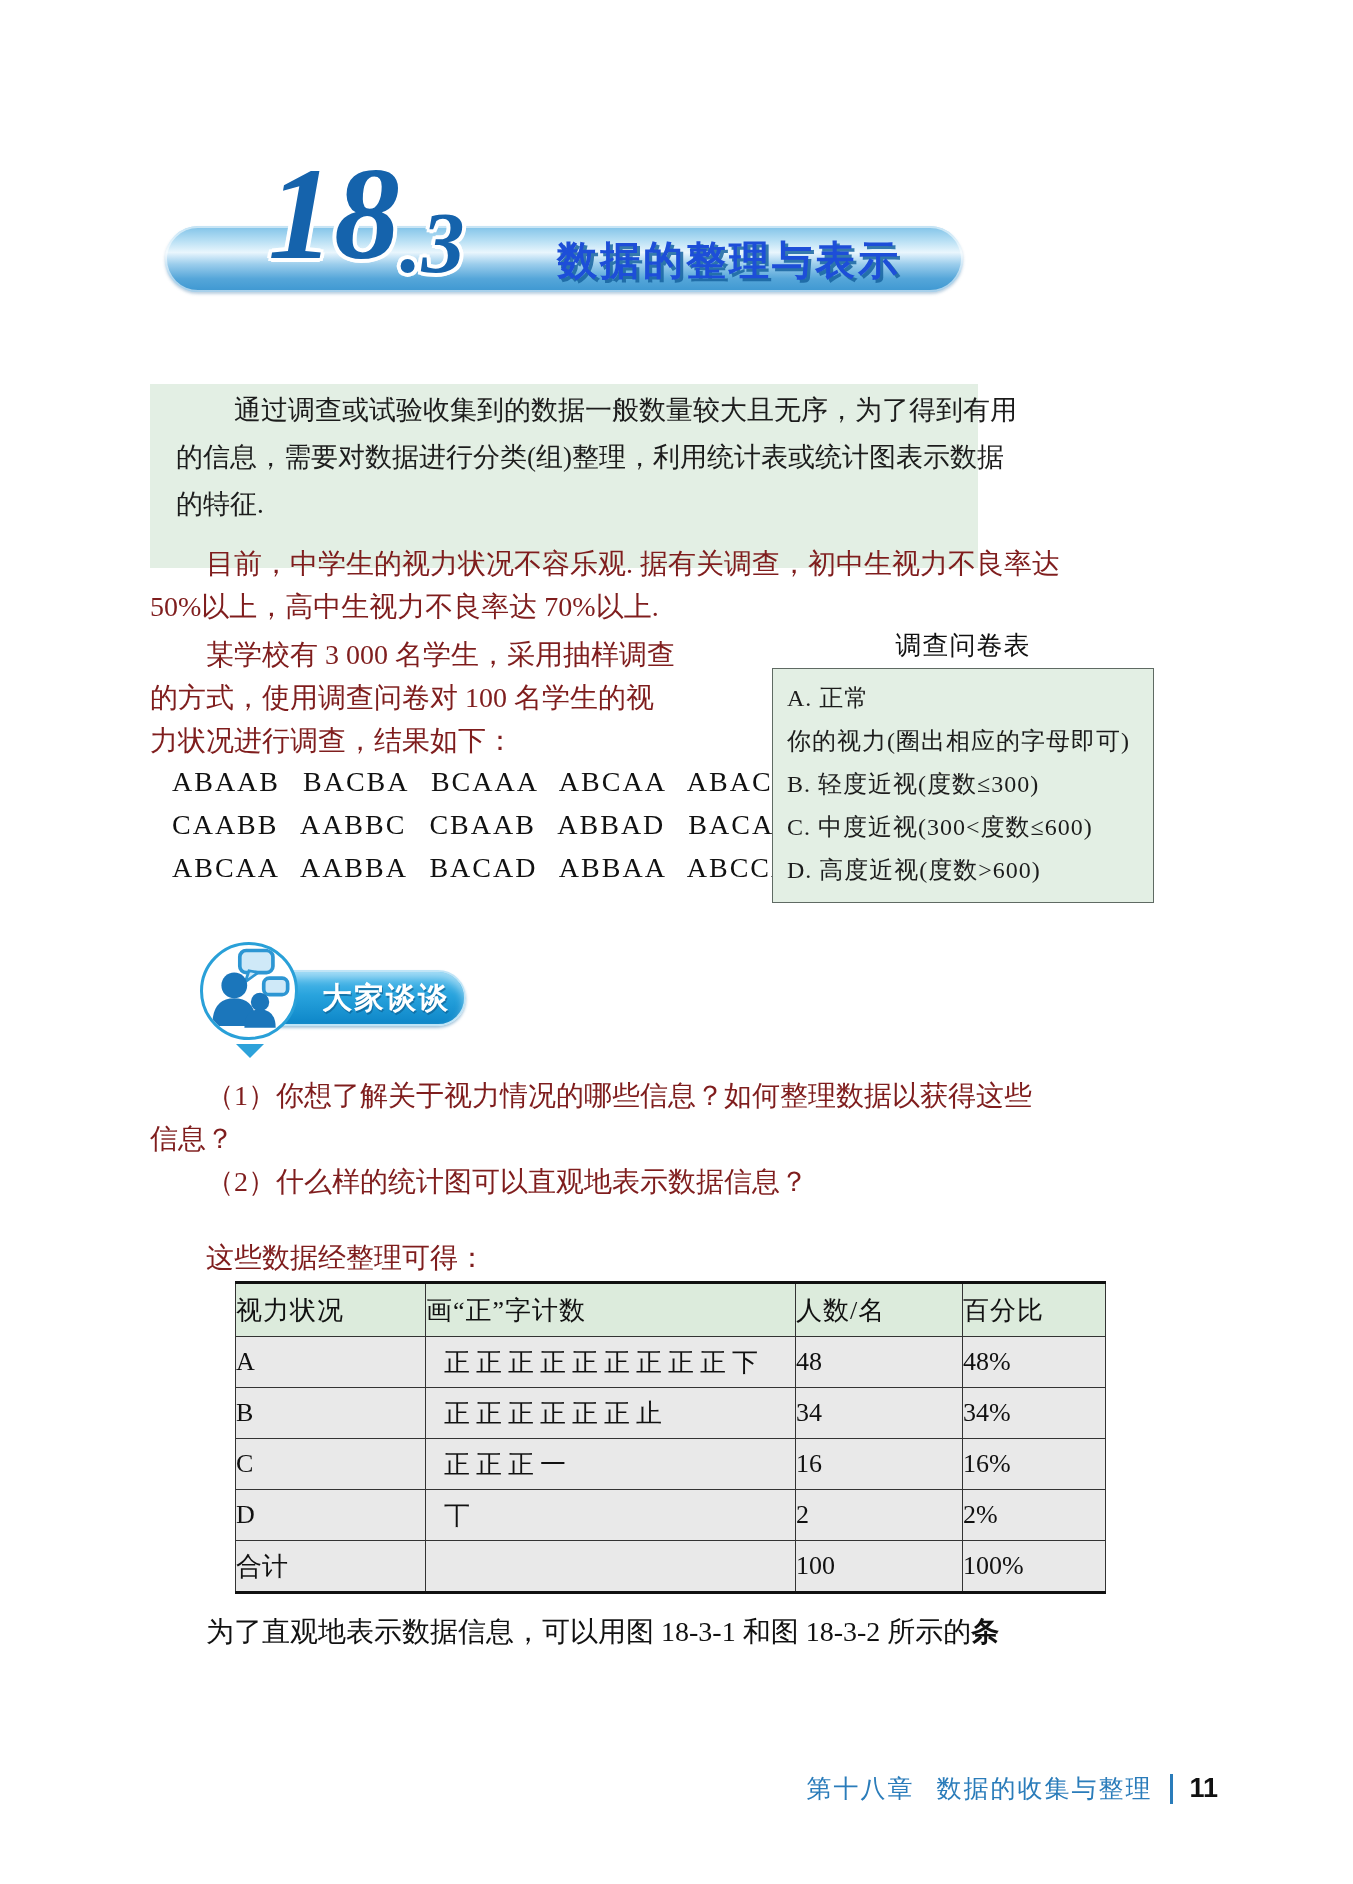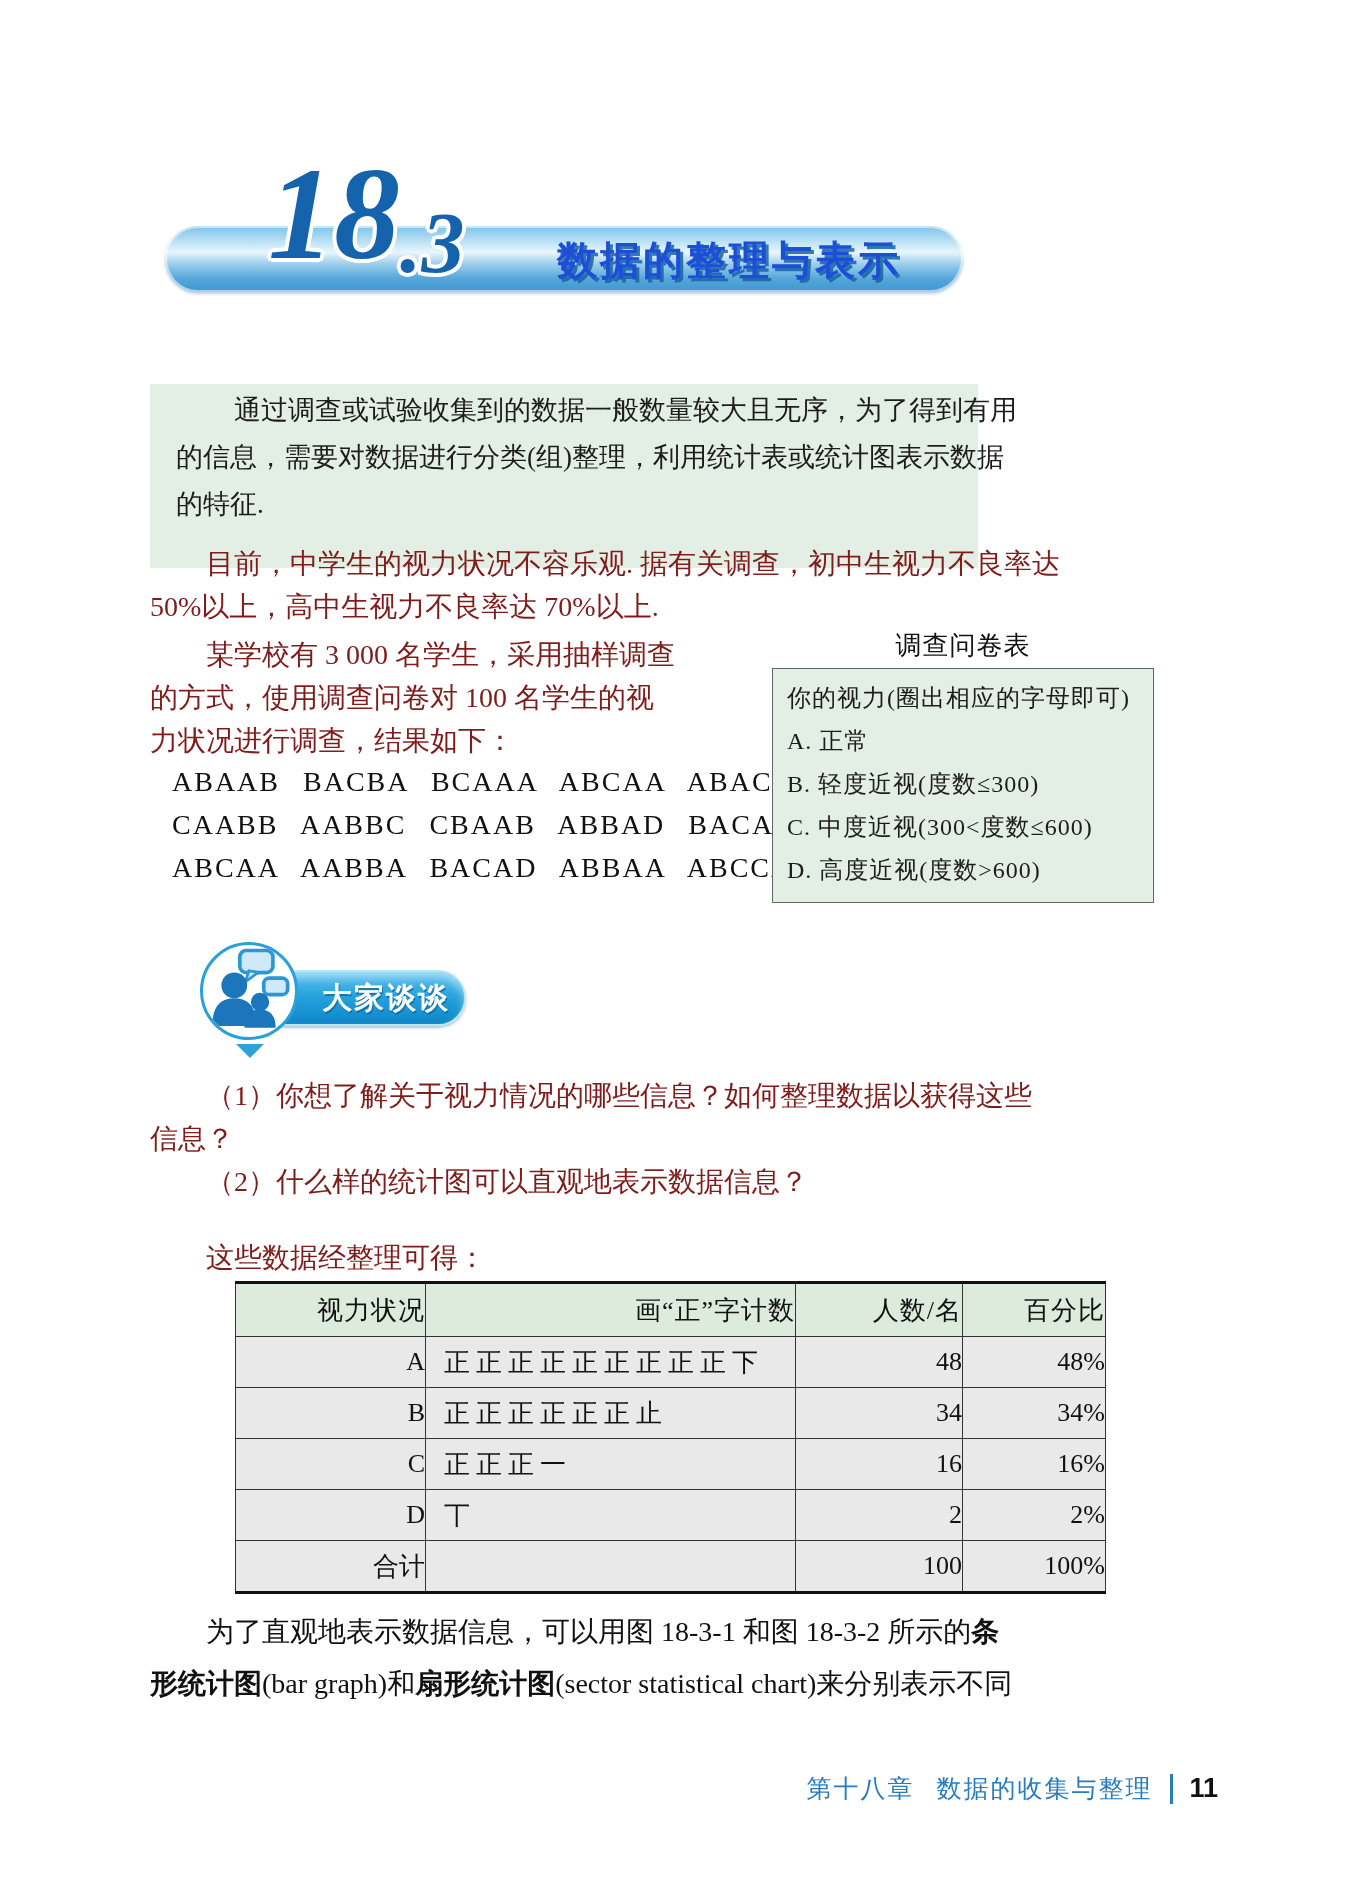--- a/index.html
+++ b/index.html
@@ -45,21 +45,21 @@
   .badge-circle{position:absolute;left:200px;top:942px;width:98px;height:98px;border-radius:50%;
                 background:#ffffff;border:3px solid #29a0d8;box-sizing:border-box;overflow:hidden;}
   .badge-tri{position:absolute;left:236px;top:1044px;width:0;height:0;
              border-left:14px solid transparent;border-right:14px solid transparent;border-top:14px solid #2da2da;}
 
   
   .data-table{position:absolute;left:235px;top:1281px;width:870px;border-collapse:collapse;table-layout:fixed;
               font-size:26px;color:#111;}
   .data-table col.c1{width:190px;} .data-table col.c2{width:370px;}
   .data-table col.c3{width:167px;} .data-table col.c4{width:143px;}
-  .data-table th,.data-table td{border:1px solid #333;height:50px;padding:0;font-weight:normal;text-align:right;}
+  .data-table th,.data-table td{border:1px solid #333;height:50px;padding:0;font-weight:normal;text-align:left;}
   .data-table thead th{background:#dcebdc;height:52px;letter-spacing:1px;}
   .data-table tbody td{background:#e9e9e9;}
   .data-table td.tally{text-align:left;padding-left:18px;letter-spacing:6px;}
   .data-table tr:first-child th{border-top:3px solid #111;}
   .data-table tr:last-child td{border-bottom:3px solid #111;margin-left:36px;}
 
   
   .closing{position:absolute;left:150px;top:1606px;width:840px;font-size:28px;line-height:52px;color:#111;}
   .closing .ln{white-space:nowrap;}
   .closing .ln.first{text-indent:56px;}
@@ -94,22 +94,22 @@
   <div class="tline" style="left:206px;top:637px;">某学校有 3 000 名学生，采用抽样调查</div>
   <div class="tline" style="left:150px;top:680px;">的方式，使用调查问卷对 100 名学生的视</div>
   <div class="tline" style="left:150px;top:723px;">力状况进行调查，结果如下：</div>
 
   <div class="letters" style="top:766px;">ABAAB BACBA BCAAA ABCAA ABACB</div>
   <div class="letters" style="top:809px;">CAABB AABBC CBAAB ABBAD BACAB</div>
   <div class="letters" style="top:852px;">ABCAA AABBA BACAD ABBAA ABCCA</div>
 
   <div class="q-caption">调查问卷表</div>
   <div class="q-box">
+    <div class="opt">A. 正常</div>
     <div class="opt">你的视力(圈出相应的字母即可)</div>
-    <div class="opt">A. 正常</div>
     <div class="opt">B. 轻度近视(度数≤300)</div>
     <div class="opt">C. 中度近视(300&lt;度数≤600)</div>
     <div class="opt">D. 高度近视(度数&gt;600)</div>
   </div>
 
   <div class="badge-pill">
     <span class="badge-label">大家谈谈</span>
   </div>
   <div class="badge-circle">
     <svg width="92" height="92" viewBox="0 0 100 100">
@@ -174,21 +174,20 @@
         <td>合计</td>
         <td class="tally"></td>
         <td>100</td>
         <td>100%</td>
       </tr>
     </tbody>
   </table>
 
   <div class="closing">
     <div class="ln first"><span>为了直观地表示数据信息，可以用图 18-3-1 和图 18-3-2 所示的</span><span class="bold-seg">条</span></div>
-    <div class="ln"><span class="bold-seg">形统计图</span><span>(bar graph)和</span><span class="bold-seg">扇形统计图</span><span>(sector statistical chart)来分别表示不同</span></div>
   </div>
 
   <div class="footer">
     <span class="chap">第十八章</span>
     <span class="sect">数据的收集与整理</span>
     <span class="bar"></span>
     <span class="pnum">11</span>
   </div>
 
 </div>

